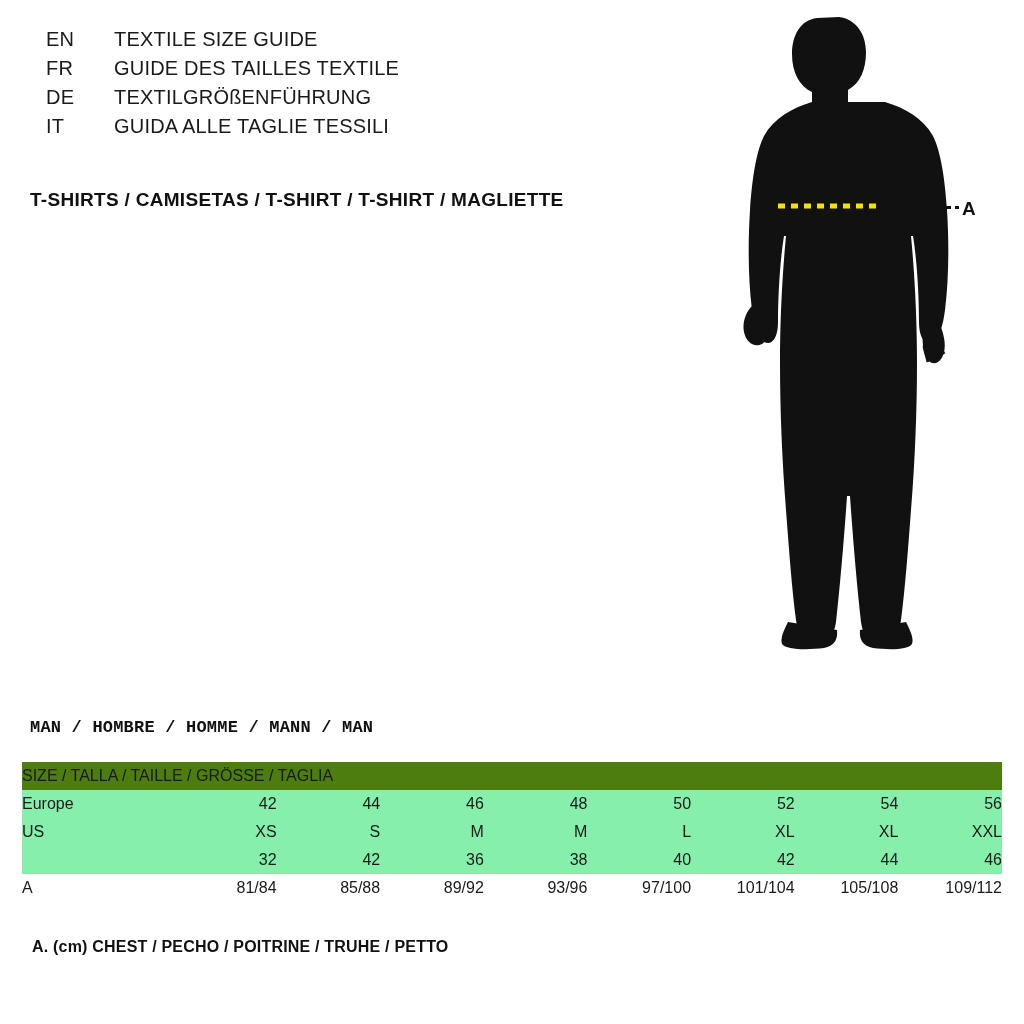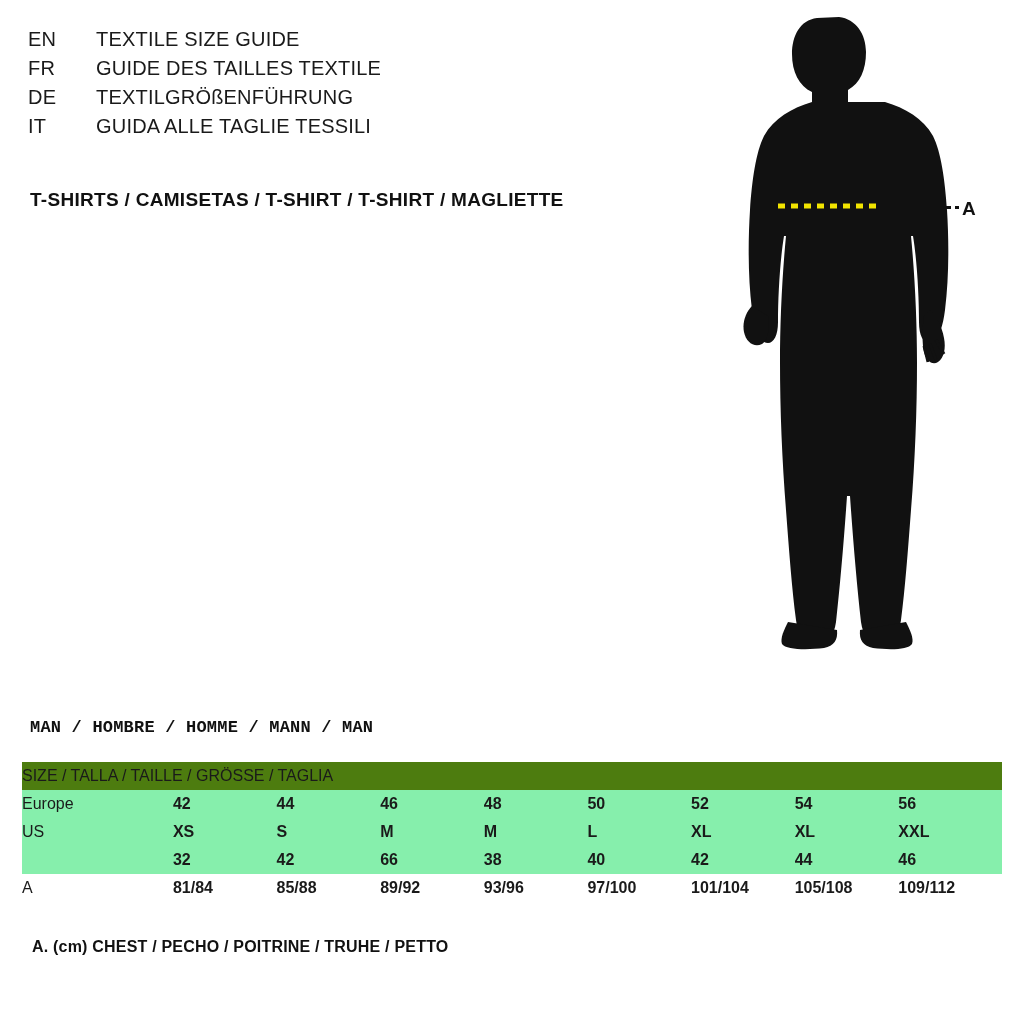--- a/index.html
+++ b/index.html
@@ -12,21 +12,21 @@
     height: 1024px;
     position: relative;
     font-family: "Liberation Sans", sans-serif;
     color: #1a1a1a;
     overflow: hidden;
   }
 
   
   .lang-block {
     position: absolute;
-    left: 28px;
+    left: 46px;
     top: 28px;
     width: 620px;
   }
   .lang-row {
     display: flex;
     align-items: baseline;
     height: 29px;
   }
   .lang-code {
     width: 68px;
@@ -118,23 +118,22 @@
   }
   .row-plain td {
     background: #ffffff;
   }
   .cell-label {
     padding-left: 12px;
     text-align: left;
     width: 150px;
   }
   .cell-val {
-    text-align: left;
+    text-align: right;
     width: 103px;
-    font-weight: bold;
   }
   .footnote {
     position: absolute;
     left: 32px;
     top: 938px;
     font-size: 16px;
     font-weight: bold;
     letter-spacing: 0.2px;
     color: #111;
   }
@@ -246,21 +245,21 @@
       <td class="cell-val">M</td>
       <td class="cell-val">L</td>
       <td class="cell-val">XL</td>
       <td class="cell-val">XL</td>
       <td class="cell-val">XXL</td>
     </tr>
     <tr class="row-shade">
       <td class="cell-label"></td>
       <td class="cell-val">32</td>
       <td class="cell-val">42</td>
-      <td class="cell-val">66</td>
+      <td class="cell-val">36</td>
       <td class="cell-val">38</td>
       <td class="cell-val">40</td>
       <td class="cell-val">42</td>
       <td class="cell-val">44</td>
       <td class="cell-val">46</td>
     </tr>
     <tr class="row-plain">
       <td class="cell-label">A</td>
       <td class="cell-val">81/84</td>
       <td class="cell-val">85/88</td>

